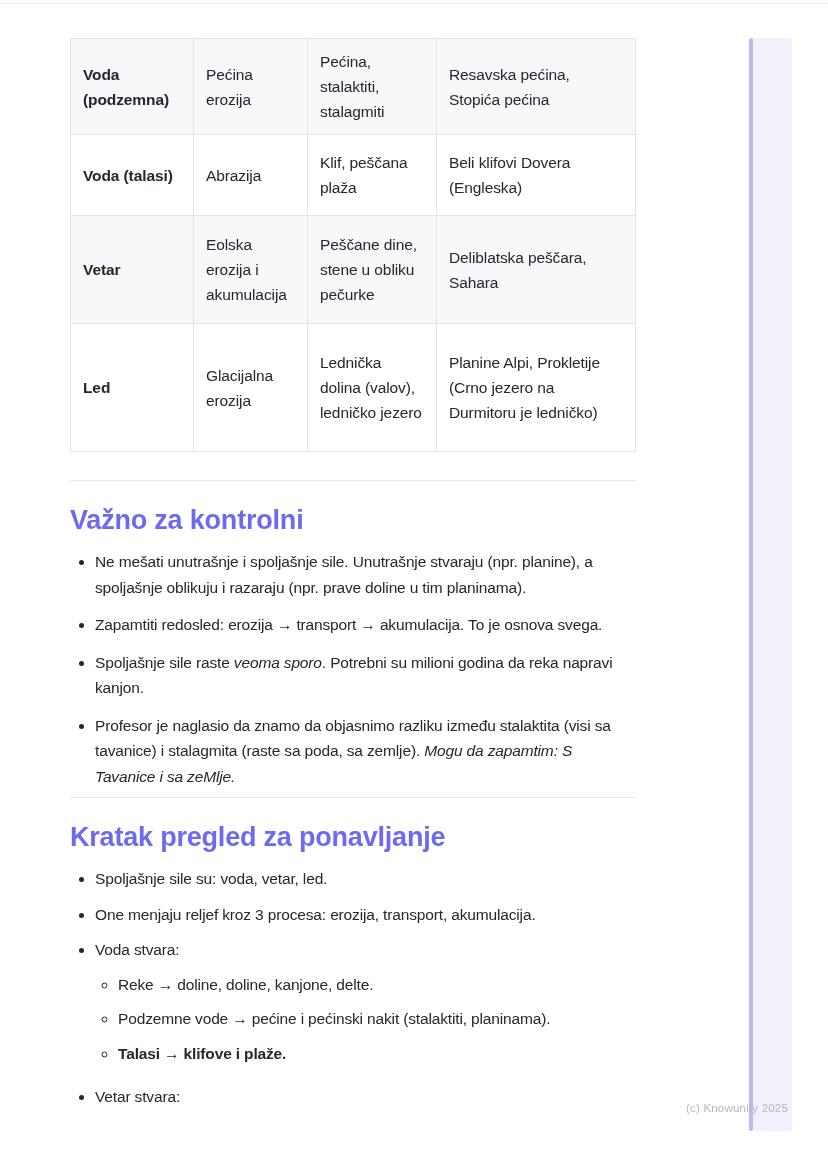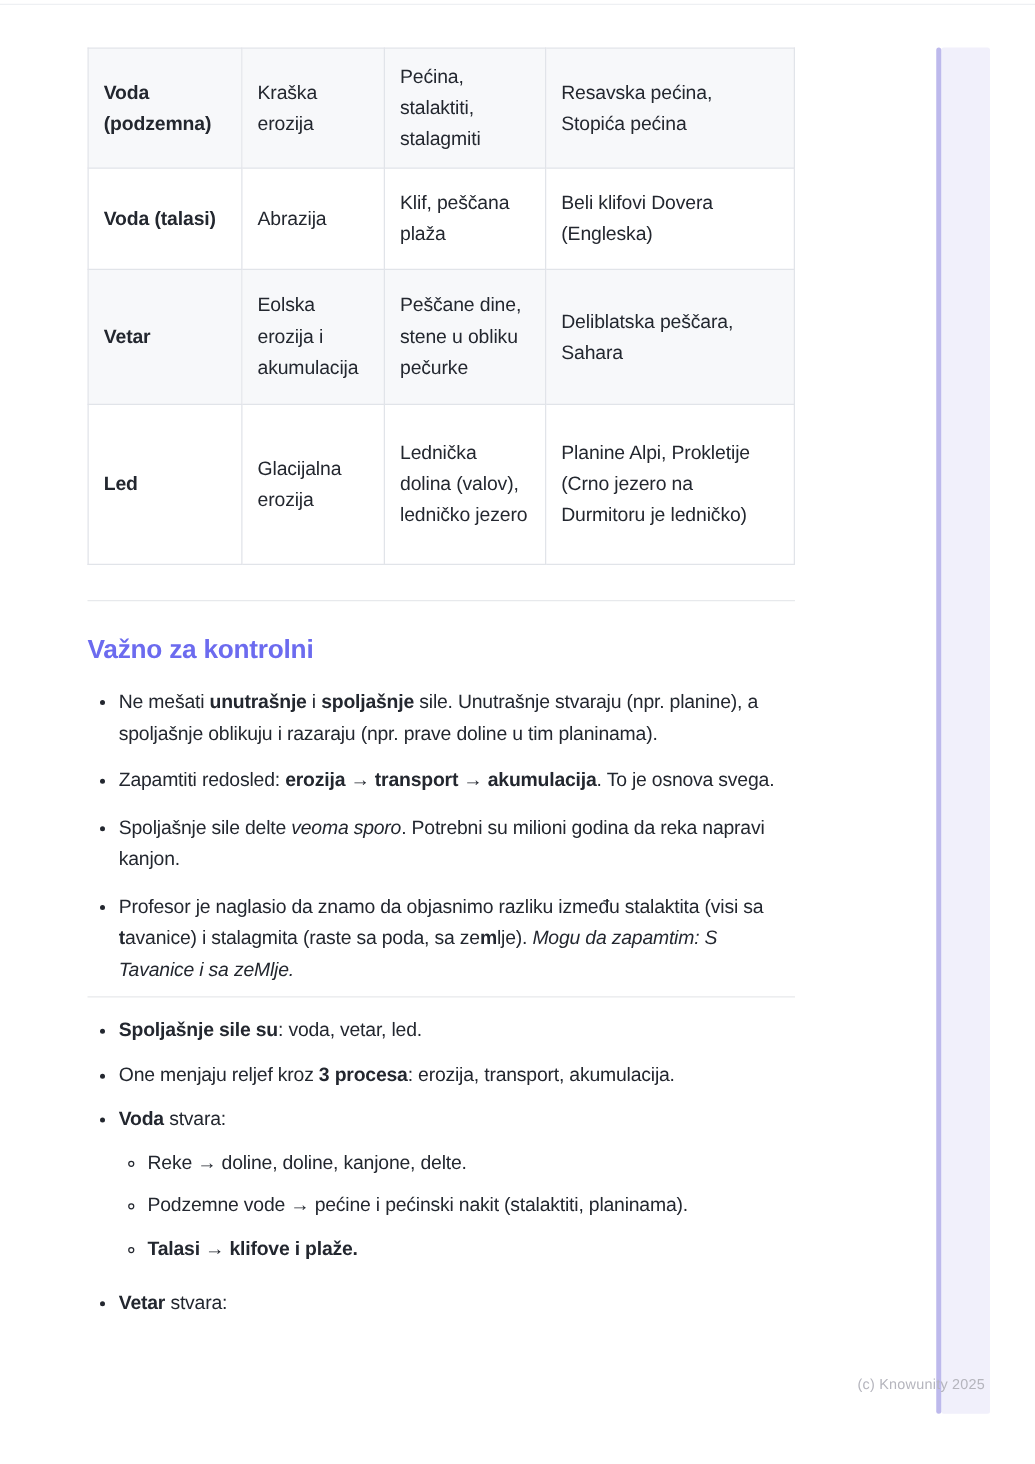--- a/index.html
+++ b/index.html
@@ -50,59 +50,59 @@
   tr.r1 { height:92px; } tr.r2 { height:81px; } tr.r3 { height:108px; } tr.r4 { height:128px; }
 
   hr.rule {
     border:none; border-top:1px solid #e7e9ec;
     margin:28px 0 0 0; width:566px; height:0;
   }
   hr.rule-2 { margin-top:8px; }
 
   h2.sec-title {
     color:var(--accent, #6c6bef);
-    font-size:21px; line-height:30px; font-weight:700;
+    font-size:27px; line-height:30px; font-weight:700;
     letter-spacing:-0.2px;
     margin:24px 0 0 0;
   }
   ul.l1 {
     margin:14px 0 0 0; padding-left:25px;
     font-size:15.5px; line-height:25.5px; letter-spacing:-0.15px;
     list-style:disc;
   }
   ul.l1 > li { margin-bottom:12px; }
   ul.l1 > li:last-child { margin-bottom:0; }
   ul.l2 > li { margin-bottom:10px; }
   ul.sub {
     list-style:circle;
     margin:9px 0 0 0; padding-left:23px;
   }
   ul.sub > li { margin-bottom:9px; }
   ul.sub > li:last-child { margin-bottom:18px;font-weight:bold; }
-  .b { font-weight:700; }
+  .b { font-weight:400; }
   .i { font-style:italic; }
 </style>
 </head>
 <body>
 
 <div class="top-rule"></div>
 
 <div class="content">
 
   <table class="forces">
     <colgroup>
         <col class="col1">
         <col class="col2">
         <col class="col3">
         <col class="col4">
       </colgroup>
     <tbody>
       <tr class="r1">
         <td class="force">Voda (podzemna)</td>
-        <td>Kraška erozija</td>
+        <td>Pećina erozija</td>
         <td>Pećina, stalaktiti, stalagmiti</td>
         <td>Resavska pećina, Stopića pećina</td>
       </tr>
       <tr class="r2">
         <td class="force">Voda (talasi)</td>
         <td>Abrazija</td>
         <td>Klif, peščana plaža</td>
         <td>Beli klifovi Dovera (Engleska)</td>
       </tr>
       <tr class="r3">
@@ -120,26 +120,27 @@
     </tbody>
   </table>
 
   <hr class="rule">
 
   <h2 class="sec-title">Važno za kontrolni</h2>
 
   <ul class="l1">
     <li><span><span>Ne mešati </span><span class="b">unutrašnje</span><span> i </span><span class="b">spoljašnje</span><span> sile. Unutrašnje stvaraju (npr. planine), a spoljašnje oblikuju i razaraju (npr. prave doline u tim planinama).</span></span></li>
     <li><span><span>Zapamtiti redosled: </span><span class="b">erozija → transport → akumulacija</span><span>. To je osnova svega.</span></span></li>
-    <li><span><span>Spoljašnje sile delte </span><span class="i">veoma sporo</span><span>. Potrebni su milioni godina da reka napravi kanjon.</span></span></li>
+    <li><span><span>Spoljašnje sile raste </span><span class="i">veoma sporo</span><span>. Potrebni su milioni godina da reka napravi kanjon.</span></span></li>
     <li><span><span>Profesor je naglasio da znamo da objasnimo razliku između stalaktita (visi sa </span><span class="b">t</span><span>avanice) i stalagmita (raste sa poda, sa ze</span><span class="b">m</span><span>lje). </span><span class="i">Mogu da zapamtim: S Tavanice i sa zeMlje.</span></span></li>
   </ul>
 
   <hr class="rule rule-2">
 
+  <h2 class="sec-title">Kratak pregled za ponavljanje</h2>
 
   <ul class="l1 l2">
     <li><span><span class="b">Spoljašnje sile su</span><span>: voda, vetar, led.</span></span></li>
     <li><span><span>One menjaju reljef kroz </span><span class="b">3 procesa</span><span>: erozija, transport, akumulacija.</span></span></li>
     <li><span><span class="b">Voda</span><span> stvara:</span></span>
       <ul class="sub">
         <li><span><span>Reke → doline, doline, kanjone, delte.</span></span></li>
         <li><span><span>Podzemne vode → pećine i pećinski nakit (stalaktiti, planinama).</span></span></li>
         <li><span><span>Talasi → klifove i plaže.</span></span></li>
       </ul>

